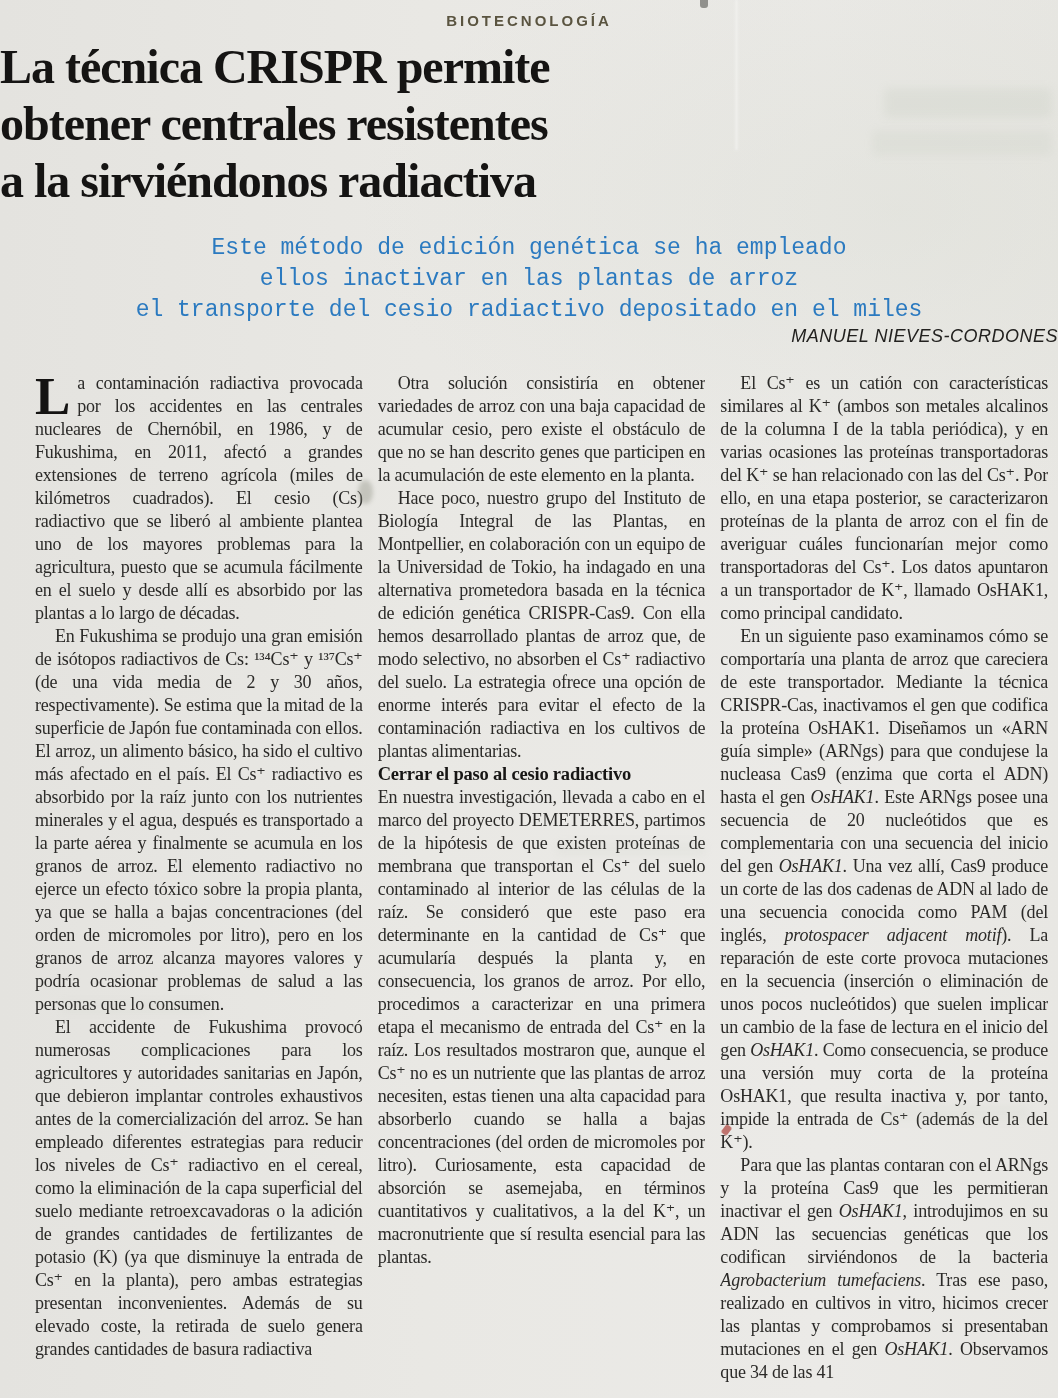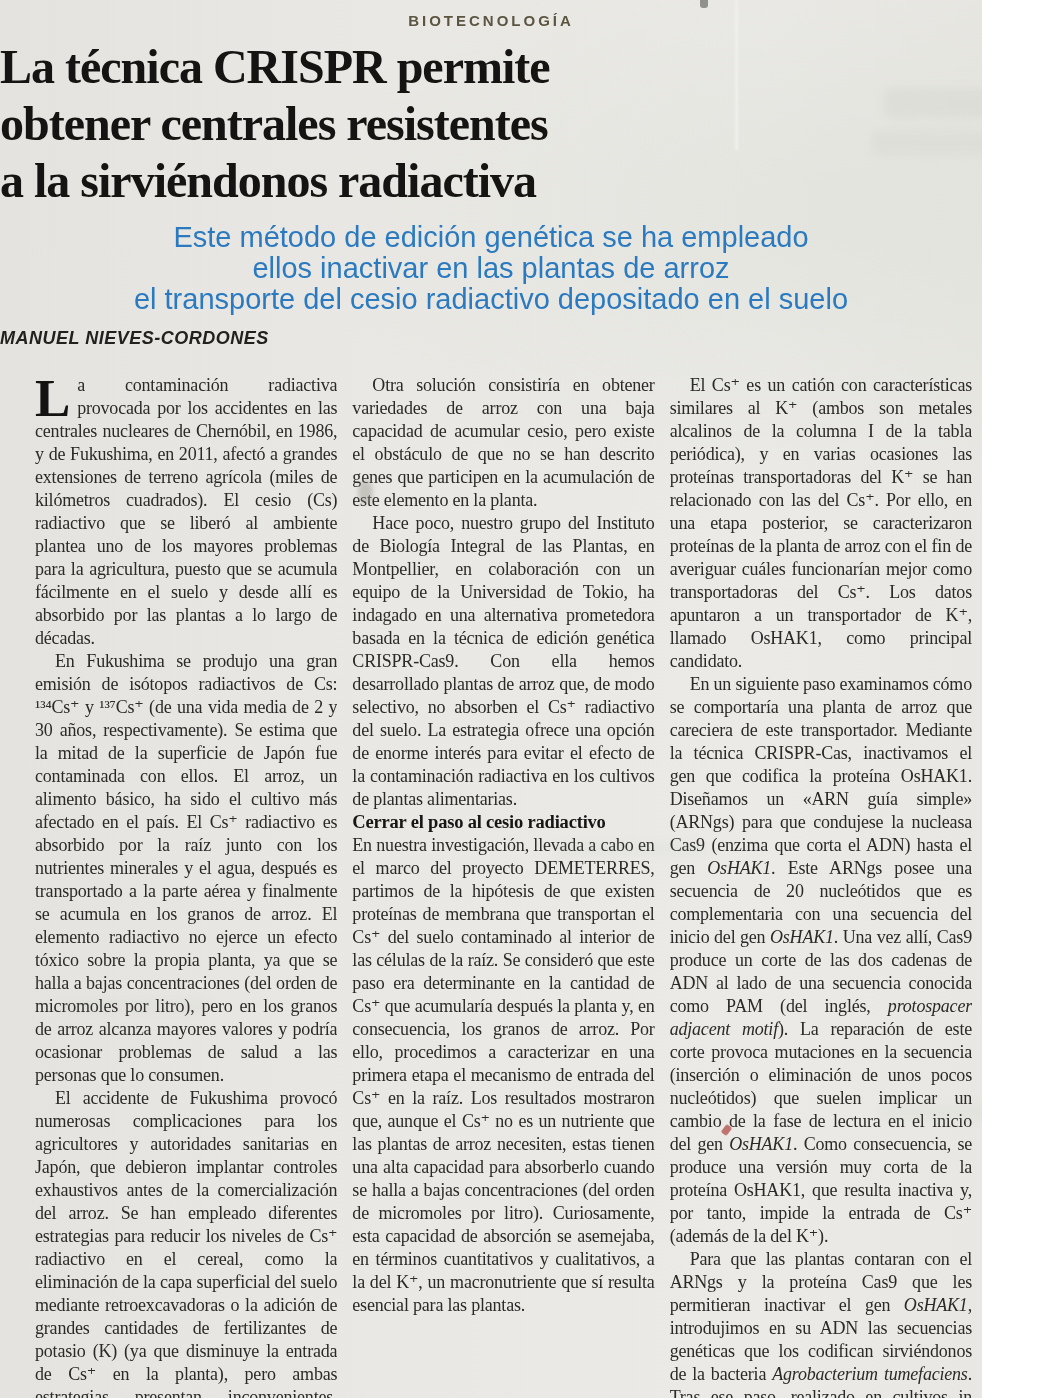--- a/index.html
+++ b/index.html
@@ -1,21 +1,21 @@
 <!DOCTYPE html>
 <html lang="es"><head>
 <meta charset="utf-8">
 <style>
   * { margin:0; padding:0; box-sizing:border-box; }
   html,body { width:1058px; }
   body { font-family:"Liberation Serif","DejaVu Serif",serif; }
 
   .page {
     position:relative;
-    width:982px; height:1398px;
+    width:1058px; height:1398px;
     overflow:hidden;
     background:
       radial-gradient(ellipse 900px 500px at 85% 15%, rgba(215,218,208,.35), rgba(0,0,0,0) 60%),
       linear-gradient(90deg, #e4e3df 0%, #e9e8e4 40%, #ebeae7 78%, #e8e7e3 100%);
   }
 
   
   .kicker {
     margin-top:12px;
     text-align:center;
@@ -27,36 +27,35 @@
   }
   .title {
     margin-top:9px;
     font-weight:bold;
     font-size:48px;
     line-height:57px;
     letter-spacing:-1px;
     color:#151413;
   }
   .subtitle {
-    margin-top:13px;
+    margin-top:24px;
     text-align:center;
-    font-family:Liberation Sans, sans-serif;
-    font-size:29px;
+    font-family:Liberation Mono, monospace;
+    font-size:23px;
     line-height:31px;
     color:#2b7ac0;
   }
   .author {
-    margin-top:13px;
-    text-align:left;
+    margin-top:0;
+    text-align:right;
     font-family:"Liberation Sans","DejaVu Sans",sans-serif;
     font-style:italic;
     font-size:18px;
     letter-spacing:.5px;
     color:#22211f;
-    font-weight:bold;
   }
 
   
   .columns {
     display:flex;
     gap:15px;
     padding:0 10px 0 35px;
     margin-top:25px;
     height:1070px;
     overflow:hidden;
@@ -120,21 +119,21 @@
   <header>
     <div class="kicker">BIOTECNOLOGÍA</div>
     <h1 class="title">
       <div>La técnica CRISPR permite</div>
       <div>obtener centrales resistentes</div>
       <div>a la sirviéndonos radiactiva</div>
     </h1>
     <div class="subtitle">
       <div>Este método de edición genética se ha empleado</div>
       <div>ellos inactivar en las plantas de arroz</div>
-      <div>el transporte del cesio radiactivo depositado en el suelo</div>
+      <div>el transporte del cesio radiactivo depositado en el miles</div>
     </div>
     <div class="author">MANUEL NIEVES-CORDONES</div>
   </header>
 
   <main class="columns">
     <div class="col" lang="es">
         <p><span class="dropcap">L</span><span>a contaminación radiactiva provocada por los accidentes en las centrales nucleares de Chernóbil, en 1986, y de Fukushima, en 2011, afectó a grandes extensiones de terreno agrícola (miles de kilómetros cuadrados). El cesio (Cs) radiactivo que se liberó al ambiente plantea uno de los mayores problemas para la agricultura, puesto que se acumula fácilmente en el suelo y desde allí es absorbido por las plantas a lo largo de décadas.</span></p>
         <p class="indent"><span>En Fukushima se produjo una gran emisión de isótopos radiactivos de Cs: ¹³⁴Cs⁺ y ¹³⁷Cs⁺ (de una vida media de 2 y 30 años, respectivamente). Se estima que la mitad de la superficie de Japón fue contaminada con ellos. El arroz, un alimento básico, ha sido el cultivo más afectado en el país. El Cs⁺ radiactivo es absorbido por la raíz junto con los nutrientes minerales y el agua, después es transportado a la parte aérea y finalmente se acumula en los granos de arroz. El elemento radiactivo no ejerce un efecto tóxico sobre la propia planta, ya que se halla a bajas concentraciones (del orden de micromoles por litro), pero en los granos de arroz alcanza mayores valores y podría ocasionar problemas de salud a las personas que lo consumen.</span></p>
         <p class="indent"><span>El accidente de Fukushima provocó numerosas complicaciones para los agricultores y autoridades sanitarias en Japón, que debieron implantar controles exhaustivos antes de la comercialización del arroz. Se han empleado diferentes estrategias para reducir los niveles de Cs⁺ radiactivo en el cereal, como la eliminación de la capa superficial del suelo mediante retroexcavadoras o la adición de grandes cantidades de fertilizantes de potasio (K) (ya que disminuye la entrada de Cs⁺ en la planta), pero ambas estrategias presentan inconvenientes. Además de su elevado coste, la retirada de suelo genera grandes cantidades de basura radiactiva</span></p>
       </div>

